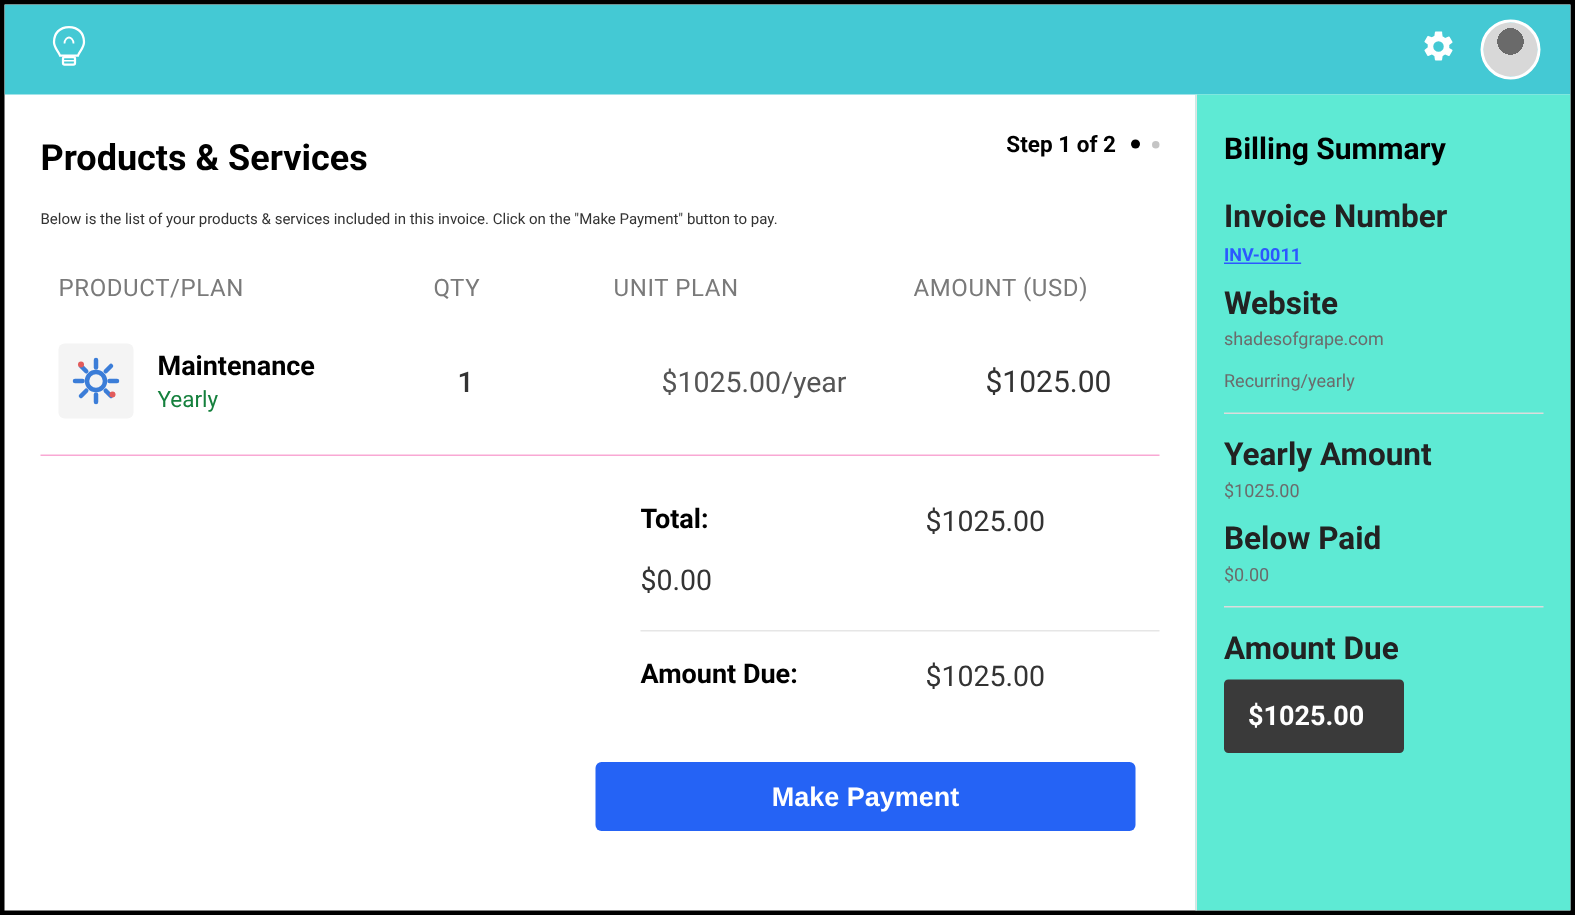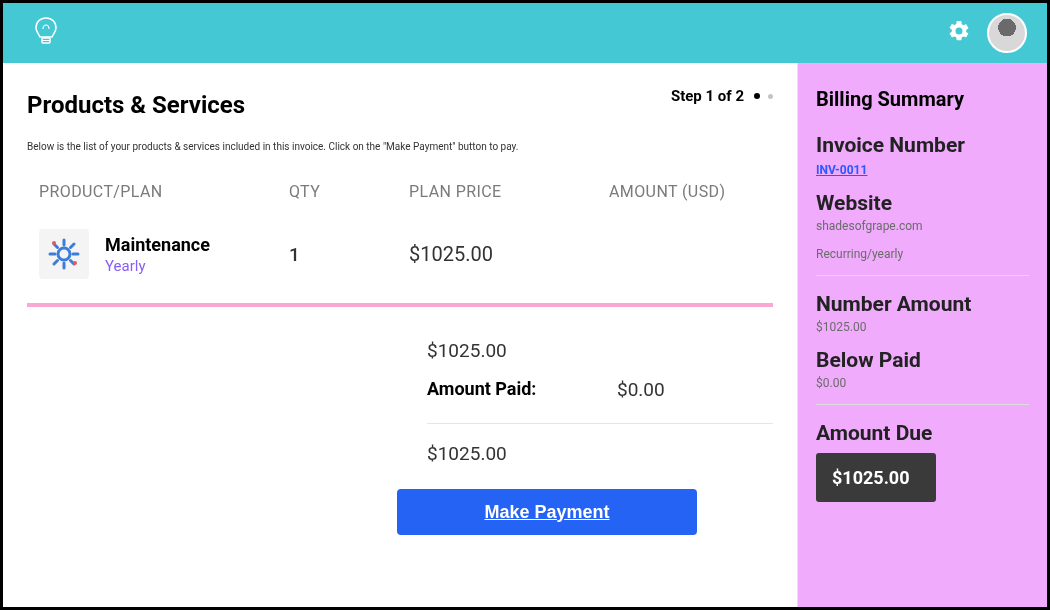--- a/index.html
+++ b/index.html
@@ -30,21 +30,21 @@
   .gear-icon { color:#fff; cursor:pointer; }
   .body { display:flex; height: calc(100% - 60px); }
   .main {
     flex: 1;
     padding: 28px 24px 20px 24px;
     position: relative;
     overflow: hidden;
   }
   .sidebar {
     width: 250px;
-    background: #f0abfc;
+    background: #5eead4;
     border-left: 1px solid #e3e3e3;
     padding: 24px 18px 20px 18px;
   }
   .step-indicator {
     position: absolute;
     top: 24px;
     right: 24px;
     display:flex; align-items:center; gap: 10px;
     font-size: 15px; font-weight: 700;
   }
@@ -61,58 +61,58 @@
     padding: 10px 6px 10px 12px;
     font-size: 16px;
     color:#7a7a7a;
     letter-spacing: .4px;
   }
   .row {
     display:grid;
     grid-template-columns: 250px 120px 200px 1fr;
     align-items:center;
     padding: 18px 6px 24px 12px;
-    border-bottom: 4px solid #f9a8d4;
+    border-bottom: 1px solid #f9a8d4;
+    gap: 16px;
   }
   .product-cell { display:flex; align-items:center; gap: 16px; }
   .product-icon {
     width:50px; height:50px; background:#f4f4f4; border-radius:4px;
     display:flex; align-items:center; justify-content:center;
   }
   .product-name { font-weight:700; font-size:18px; }
-  .product-cycle { color:#8b5cf6; font-size:15px; margin-top:2px; }
+  .product-cycle { color:#15803d; font-size:15px; margin-top:2px; }
   .qty-cell { font-size:19px; font-weight:500; color:#333; }
   .price-cell { font-size:19px; color:#555; }
   .amount-cell { font-size:20px; color:#333; }
   .totals {
     margin-top: 24px;
     margin-left: 400px;
   }
   .tot-row {
     display:grid;
     grid-template-columns: 190px 1fr;
     padding: 8px 0;
     font-size:18px;
   }
   .tot-label { font-weight:700; }
   .tot-val { font-size:19px; color:#333; }
   .tot-divider { border-top:1px solid #e6e6e6; margin: 14px 0 10px 0; }
   .pay-btn {
-    margin-top: 16px;
+    margin-top: 38px;
     margin-left: 370px;
-    width: 300px;
+    width: 360px;
     height: 46px;
     background:#2563f5;
     color:#fff;
     border:none;
     border-radius:4px;
     font-size:18px;
     font-weight:700;
     cursor:pointer;
-    text-decoration:underline;
   }
   
   .sb-title { font-size:20px; font-weight:700; margin-bottom: 22px; }
   .sb-label { font-size:21px; font-weight:700; color:#222; }
   .sb-val { font-size:12px; color:#6b6b6b; margin-top:4px; margin-bottom:14px; }
   .sb-link { color:#2b58ff; font-weight:700; font-size:12px; margin-top:6px; margin-bottom:14px; display:block; }
   .sb-divider { border-top:1px solid #dcdcdc; margin: 6px 0 16px 0; }
   .sb-amount-box {
     background:#3a3a3a; color:#fff; font-weight:700; font-size:18px;
     padding: 14px 16px; border-radius:3px; margin-top:8px;
@@ -150,21 +150,21 @@
         <span class="dot inactive"></span>
       </span>
     </div>
 
     <h1 class="page-title">Products &amp; Services</h1>
     <p class="subtitle">Below is the list of your products &amp; services included in this invoice. Click on the "Make Payment" button to pay.</p>
 
     <div class="table-head">
       <div>PRODUCT/PLAN</div>
       <div>QTY</div>
-      <div>PLAN PRICE</div>
+      <div>UNIT PLAN</div>
       <div>AMOUNT (USD)</div>
     </div>
 
     <div class="row">
       <div class="product-cell">
         <div class="product-icon">
           <svg width="36" height="36" viewBox="0 0 36 36">
             <circle cx="18" cy="18" r="6" fill="none" stroke="#3b7dd8" stroke-width="3"></circle>
             <g stroke="#3b7dd8" stroke-width="3" stroke-linecap="round">
               <line x1="18" y1="4" x2="18" y2="9"></line>
@@ -179,54 +179,56 @@
             <circle cx="8" cy="7" r="2" fill="#e25b5b"></circle>
             <circle cx="29" cy="27" r="2" fill="#e25b5b"></circle>
           </svg>
         </div>
         <div>
           <div class="product-name">Maintenance</div>
           <div class="product-cycle">Yearly</div>
         </div>
       </div>
       <div class="qty-cell">1</div>
+      <div class="price-cell">$1025.00/year</div>
       <div class="amount-cell">$1025.00</div>
     </div>
 
     <div class="totals">
       <div class="tot-row">
+        <div class="tot-label">Total:</div>
         <div class="tot-val">$1025.00</div>
       </div>
       <div class="tot-row">
-        <div class="tot-label">Amount Paid:</div>
         <div class="tot-val">$0.00</div>
       </div>
       <div class="tot-divider"></div>
       <div class="tot-row">
+        <div class="tot-label">Amount Due:</div>
         <div class="tot-val">$1025.00</div>
       </div>
     </div>
 
     <button class="pay-btn">Make Payment</button>
   </div>
 
   <div class="sidebar">
     <div class="sb-title">Billing Summary</div>
 
     <div class="sb-label">Invoice Number</div>
     <a class="sb-link" href="#">INV-0011</a>
 
     <div class="sb-label">Website</div>
     <div class="sb-val">shadesofgrape.com</div>
 
     <div class="sb-val">Recurring/yearly</div>
 
     <div class="sb-divider"></div>
 
-    <div class="sb-label">Number Amount</div>
+    <div class="sb-label">Yearly Amount</div>
     <div class="sb-val">$1025.00</div>
 
     <div class="sb-label">Below Paid</div>
     <div class="sb-val">$0.00</div>
 
     <div class="sb-divider"></div>
 
     <div class="sb-label">Amount Due</div>
     <div class="sb-amount-box">$1025.00</div>
   </div>

